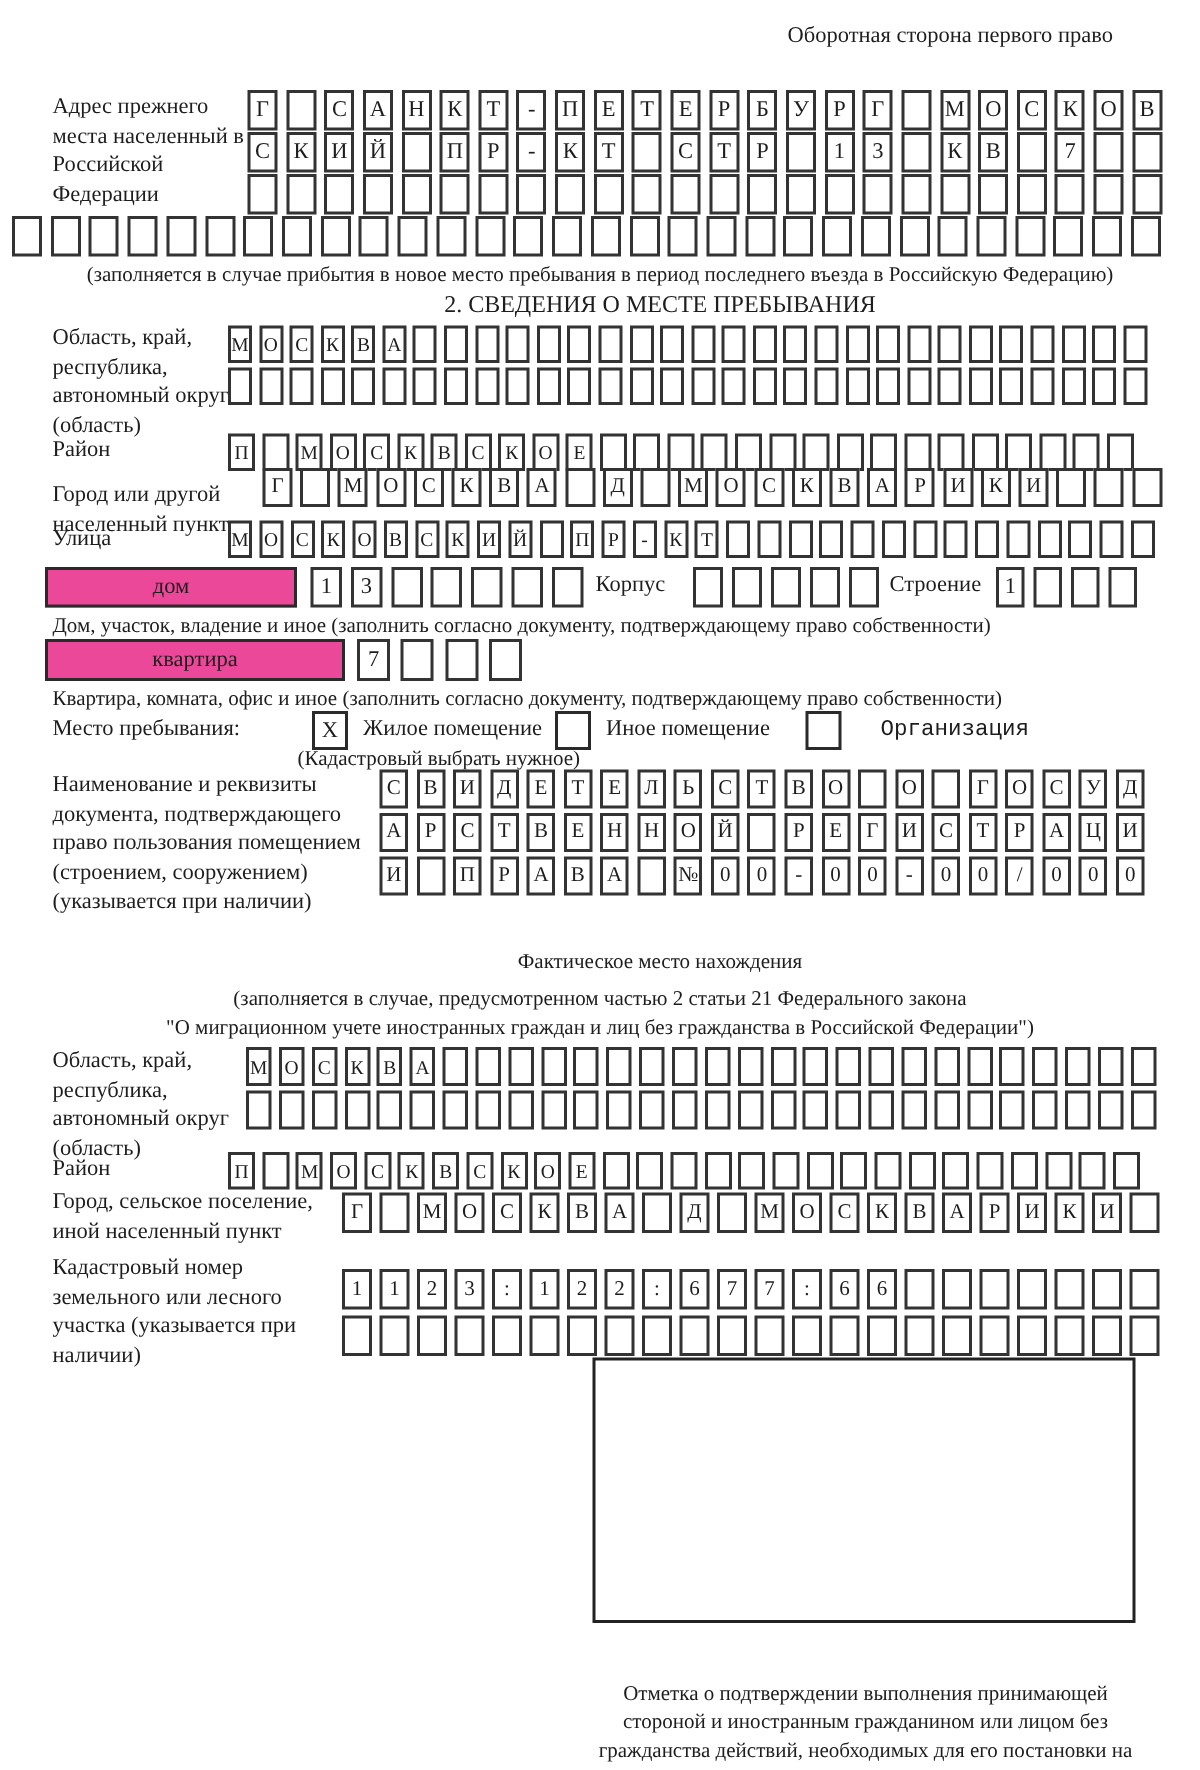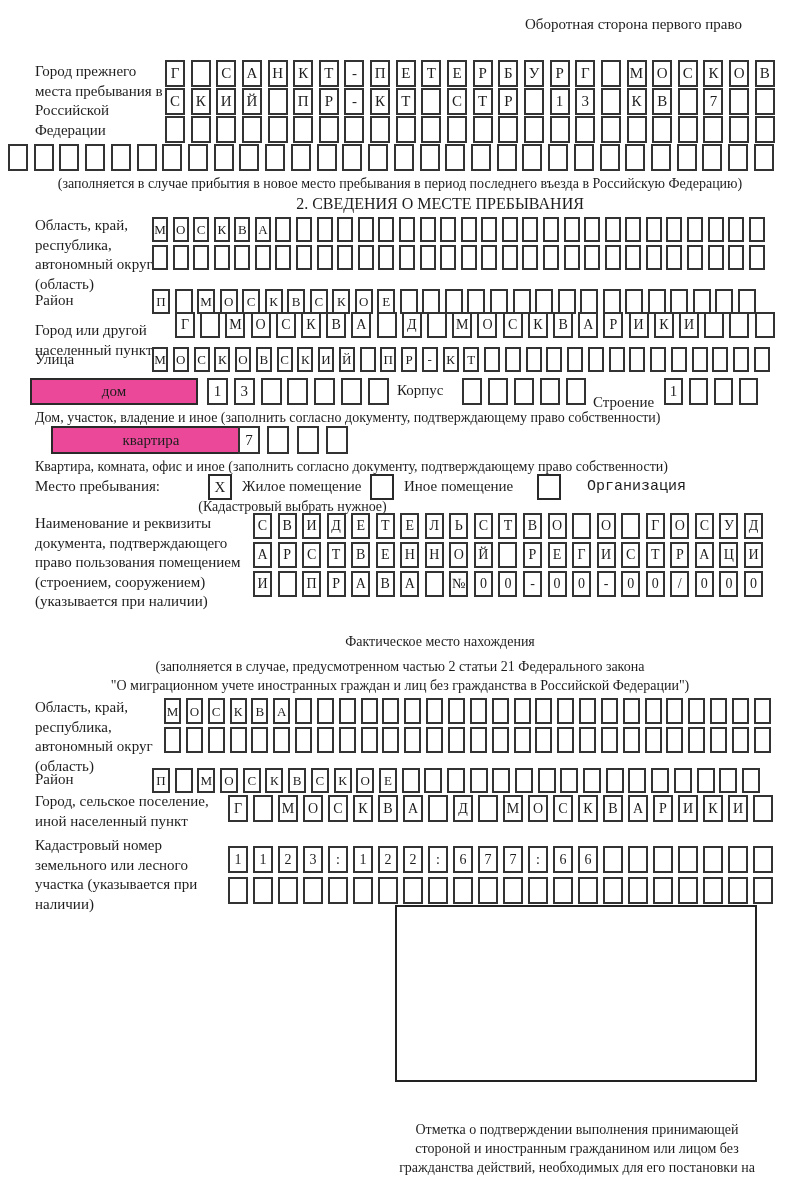--- a/index.html
+++ b/index.html
@@ -20,21 +20,21 @@
         align-items:center;justify-content:center;font-size:15px;background:#fff;}
   .hdr{font-size:15px;}
 </style>
 </head>
 <body>
 
 <div class="page">
 
   <div class="abs hdr" style="left:0;top:16px;width:742px;text-align:right;">Оборотная сторона первого право</div>
 
-  <div class="abs lbl" style="left:35px;top:62px;width:135px;">Город прежнего места пребывания в Российской Федерации</div>
+  <div class="abs lbl" style="left:35px;top:62px;width:135px;">Адрес прежнего места населенный в Российской Федерации</div>
   <div class="abs" style="left:165px;top:60px;width:610px;display:flex;flex-direction:column;gap:1px;">
     <div class="cellrow" style="width:610px;--cw:20px;--ch:27px;--cf:15px;">
         <div class="cell">Г</div>
         <div class="cell"></div>
         <div class="cell">С</div>
         <div class="cell">А</div>
         <div class="cell">Н</div>
         <div class="cell">К</div>
         <div class="cell">Т</div>
         <div class="cell">-</div>
@@ -316,30 +316,30 @@
       <div class="cell"></div>
     </div>
   <div class="abs lbl" style="left:397px;top:381px;">Корпус</div>
   <div class="abs cellrow" style="left:462px;top:378px;width:124px;--cw:20px;--ch:27px;--cf:15px;">
       <div class="cell"></div>
       <div class="cell"></div>
       <div class="cell"></div>
       <div class="cell"></div>
       <div class="cell"></div>
     </div>
-  <div class="abs lbl" style="left:593px;top:381px;margin-top:12px;">Строение</div>
+  <div class="abs lbl" style="left:593px;top:381px;">Строение</div>
   <div class="abs cellrow" style="left:664px;top:378px;width:94px;--cw:19px;--ch:27px;--cf:15px;">
       <div class="cell">1</div>
       <div class="cell"></div>
       <div class="cell"></div>
       <div class="cell"></div>
     </div>
   <div class="abs cap" style="left:35px;top:409px;width:740px;">Дом, участок, владение и иное (заполнить согласно документу, подтверждающему право собственности)</div>
 
-  <div class="abs namedbox" style="left:30px;top:426px;width:200px;height:28px;margin-left:21px;">квартира</div>
+  <div class="abs namedbox" style="left:30px;top:426px;width:200px;height:28px;">квартира</div>
   <div class="abs cellrow" style="left:238px;top:426px;width:110px;--cw:22px;--ch:28px;--cf:15px;">
       <div class="cell">7</div>
       <div class="cell"></div>
       <div class="cell"></div>
       <div class="cell"></div>
     </div>
   <div class="abs cap" style="left:35px;top:458px;width:740px;">Квартира, комната, офис и иное (заполнить согласно документу, подтверждающему право собственности)</div>
 
   <div class="abs" style="left:35px;top:474px;width:740px;height:27px;">
     <span class="abs lbl" style="left:0;top:3px;">Место пребывания:</span>

